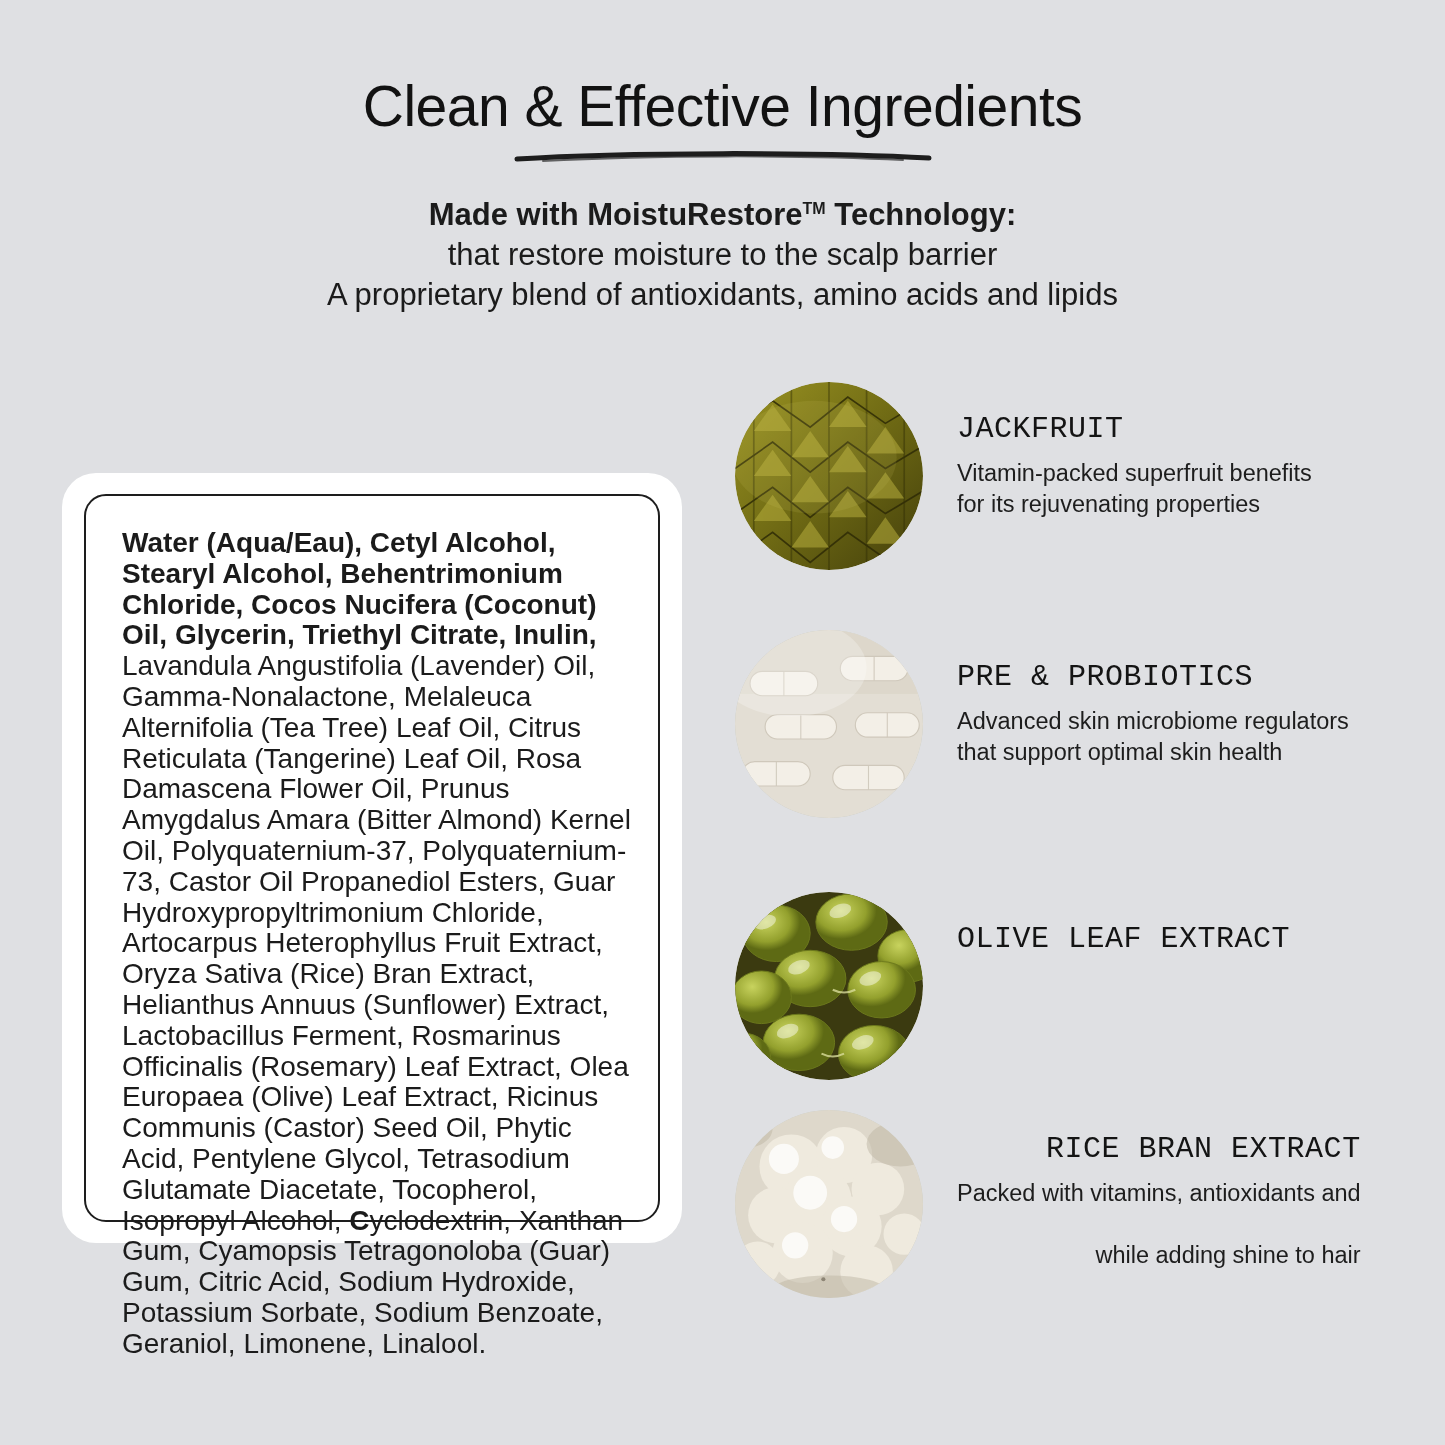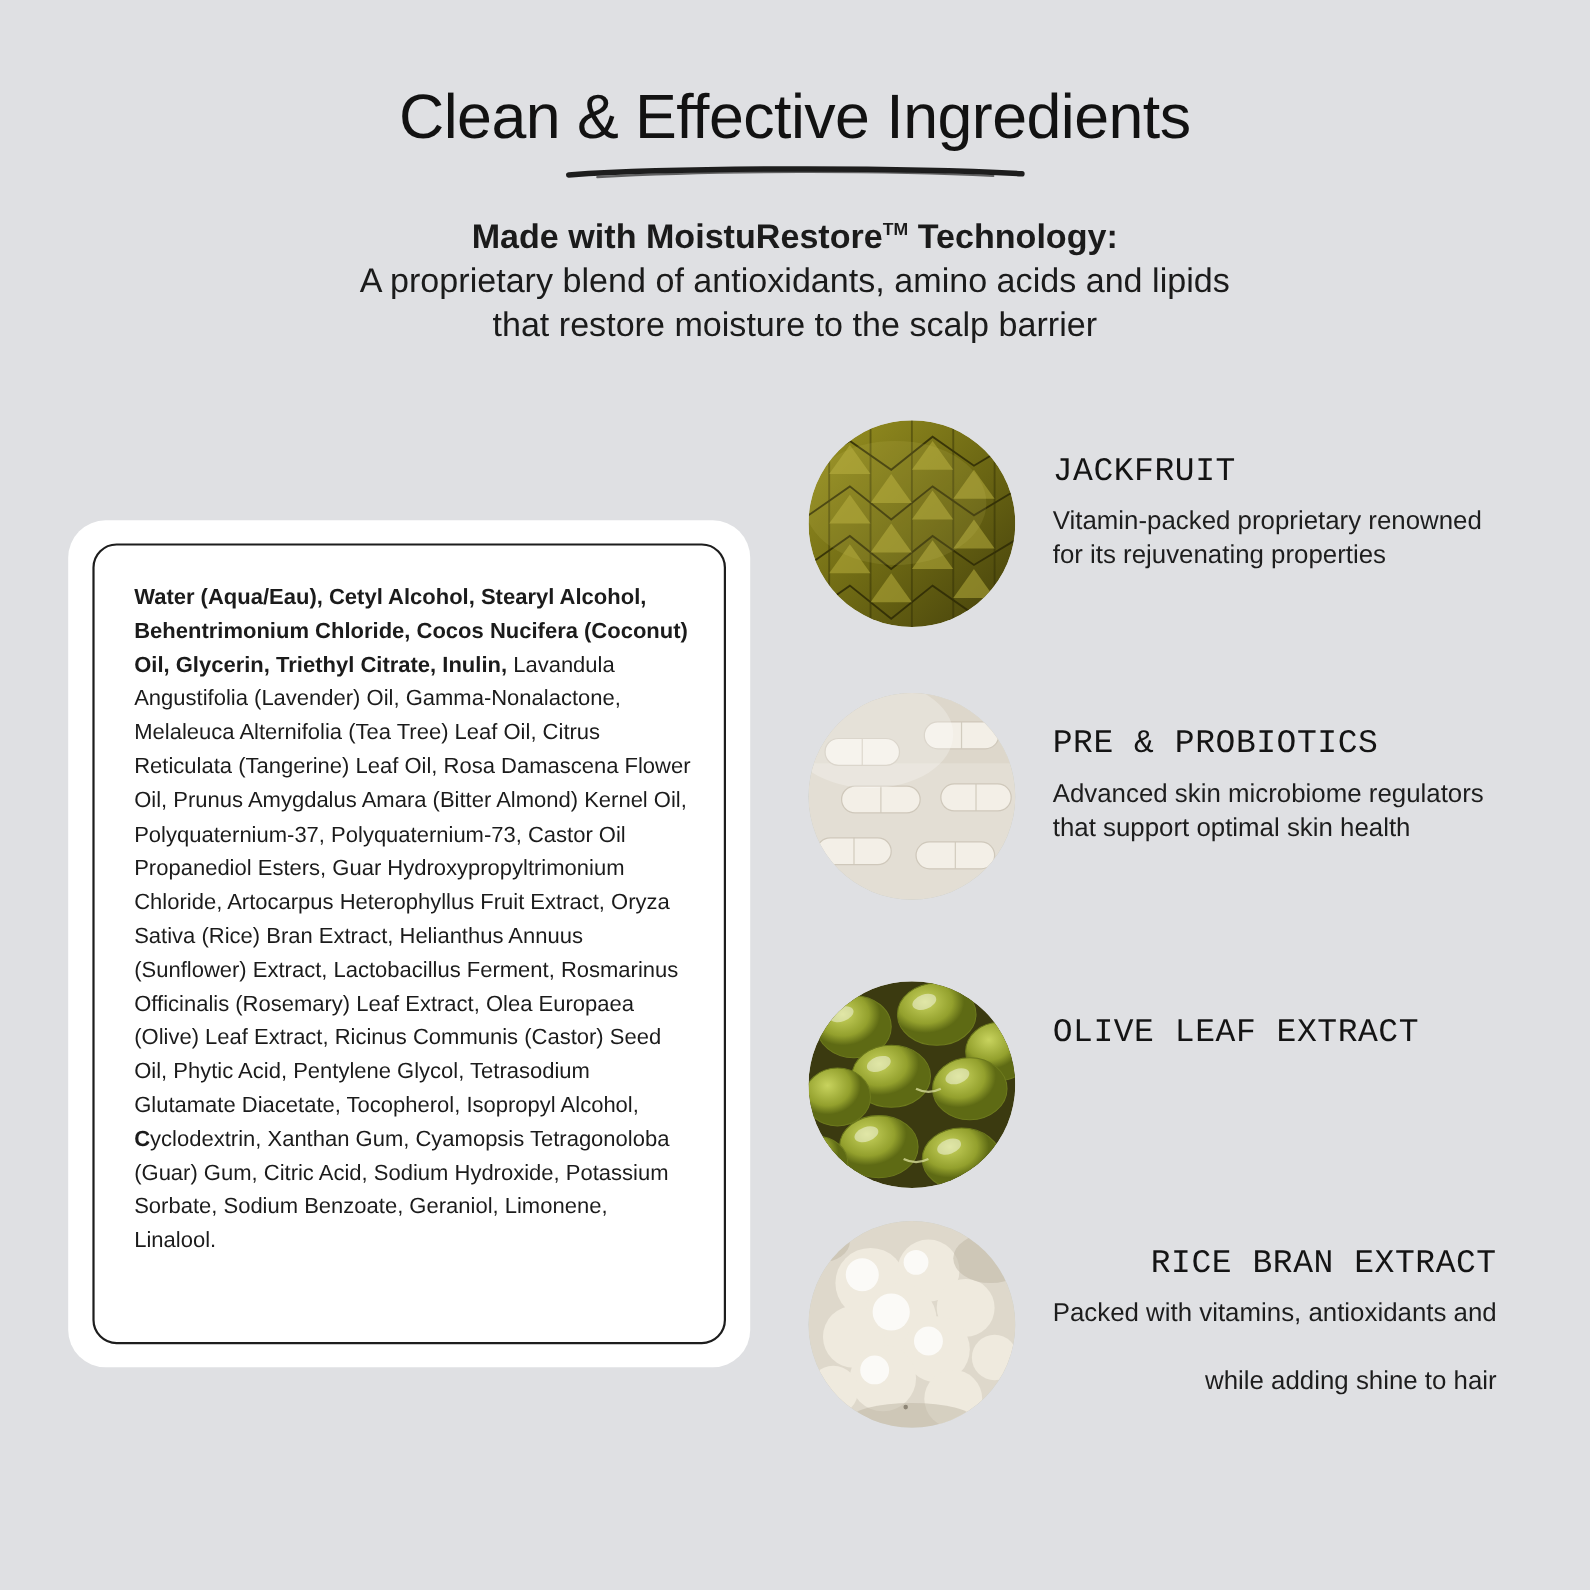--- a/index.html
+++ b/index.html
@@ -88,21 +88,21 @@
     border: 2px solid #1d1d1d;
     border-radius: 22px;
     box-sizing: border-box;
   }
   .ing-text {
     position: absolute;
     left: 36px;
     right: 26px;
     top: 32px;
     font-family: "Liberation Sans", sans-serif;
-    font-size: 20px;
+    font-size: 28px;
     line-height: 30.8px;
     color: #1b1b1b;
     text-align: left;
   }
   .ing-text b { font-weight: 700; }
 
   
   .benefit {
     position: absolute;
     left: 735px;
@@ -157,22 +157,22 @@
       <svg viewBox="0 0 420 12" preserveAspectRatio="none" aria-hidden="true">
         <path d="M4 8 C 110 1, 310 1, 416 7" stroke="#1d1d1d" stroke-width="5" fill="none" stroke-linecap="round"></path>
         <path d="M30 10 C 140 4, 290 4, 390 9" stroke="#1d1d1d" stroke-width="2" fill="none" stroke-linecap="round" opacity="0.65"></path>
       </svg>
     </div>
 
     <div class="subtitle-block">
       <div class="subtitle-strong">
         <span>Made with MoistuRestore</span><sup>TM</sup><span> Technology:</span>
       </div>
+      <div class="subtitle-line">that restore moisture to the scalp barrier</div>
       <div class="subtitle-line">A proprietary blend of antioxidants, amino acids and lipids</div>
-      <div class="subtitle-line">that restore moisture to the scalp barrier</div>
     </div>
   </div>
 
   <div class="ing-card-outer">
     <div class="ing-card-inner">
       <div class="ing-text">
         <b>Water (Aqua/Eau), Cetyl Alcohol, Stearyl Alcohol, Behentrimonium Chloride, Cocos Nucifera (Coconut) Oil, Glycerin, Triethyl Citrate, Inulin,</b><span> Lavandula Angustifolia (Lavender) Oil, Gamma-Nonalactone, Melaleuca Alternifolia (Tea Tree) Leaf Oil, Citrus Reticulata (Tangerine) Leaf Oil, Rosa Damascena Flower Oil, Prunus Amygdalus Amara (Bitter Almond) Kernel Oil, Polyquaternium-37, Polyquaternium-73, Castor Oil Propanediol Esters, Guar Hydroxypropyltrimonium Chloride, Artocarpus Heterophyllus Fruit Extract, Oryza Sativa (Rice) Bran Extract, Helianthus Annuus (Sunflower) Extract, Lactobacillus Ferment, Rosmarinus Officinalis (Rosemary) Leaf Extract, Olea Europaea (Olive) Leaf Extract, Ricinus Communis (Castor) Seed Oil, Phytic Acid, Pentylene Glycol, Tetrasodium Glutamate Diacetate, Tocopherol, Isopropyl Alcohol, </span><b>C</b><span>yclodextrin, Xanthan Gum, Cyamopsis Tetragonoloba (Guar) Gum, Citric Acid, Sodium Hydroxide, Potassium Sorbate, Sodium Benzoate, Geraniol, Limonene, Linalool.</span>
       </div>
     </div>
   </div>
@@ -213,21 +213,21 @@
             <polygon points="40,74 50,88 30,88"></polygon>
             <polygon points="80,72 90,86 70,86"></polygon>
           </g>
           <ellipse cx="42" cy="40" rx="44" ry="30" fill="#d6cf6b" opacity="0.12"></ellipse>
         </g>
       </svg>
     </div>
     <div class="txt">
       <div class="b-title">JACKFRUIT</div>
       <div class="b-desc">
-        <span>Vitamin-packed proprietary renowned</span><br>
+        <span>Vitamin-packed superfruit benefits</span><br>
         <span>for its rejuvenating properties</span>
       </div>
     </div>
   </div>
 
   <div class="benefit" id="benefit-1">
     <div class="circle">
       <svg viewBox="0 0 100 100" aria-hidden="true">
         <defs>
           <clipPath id="c1">

